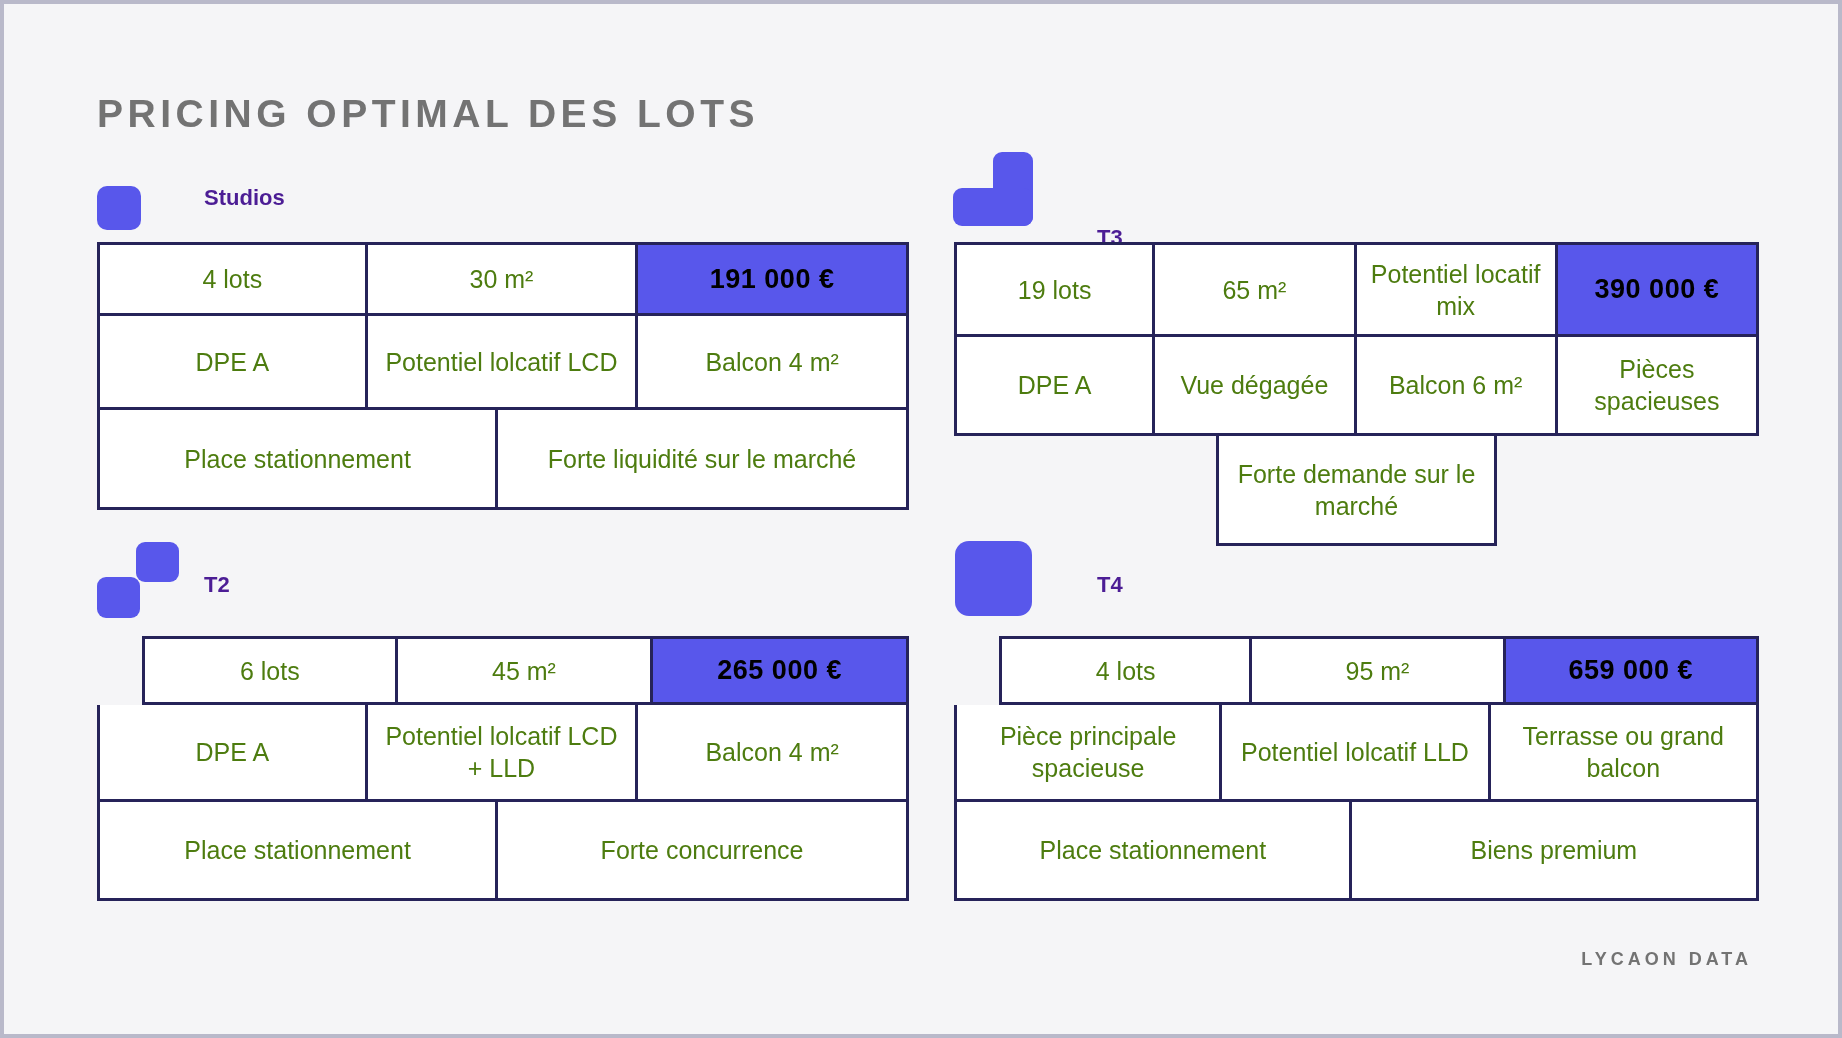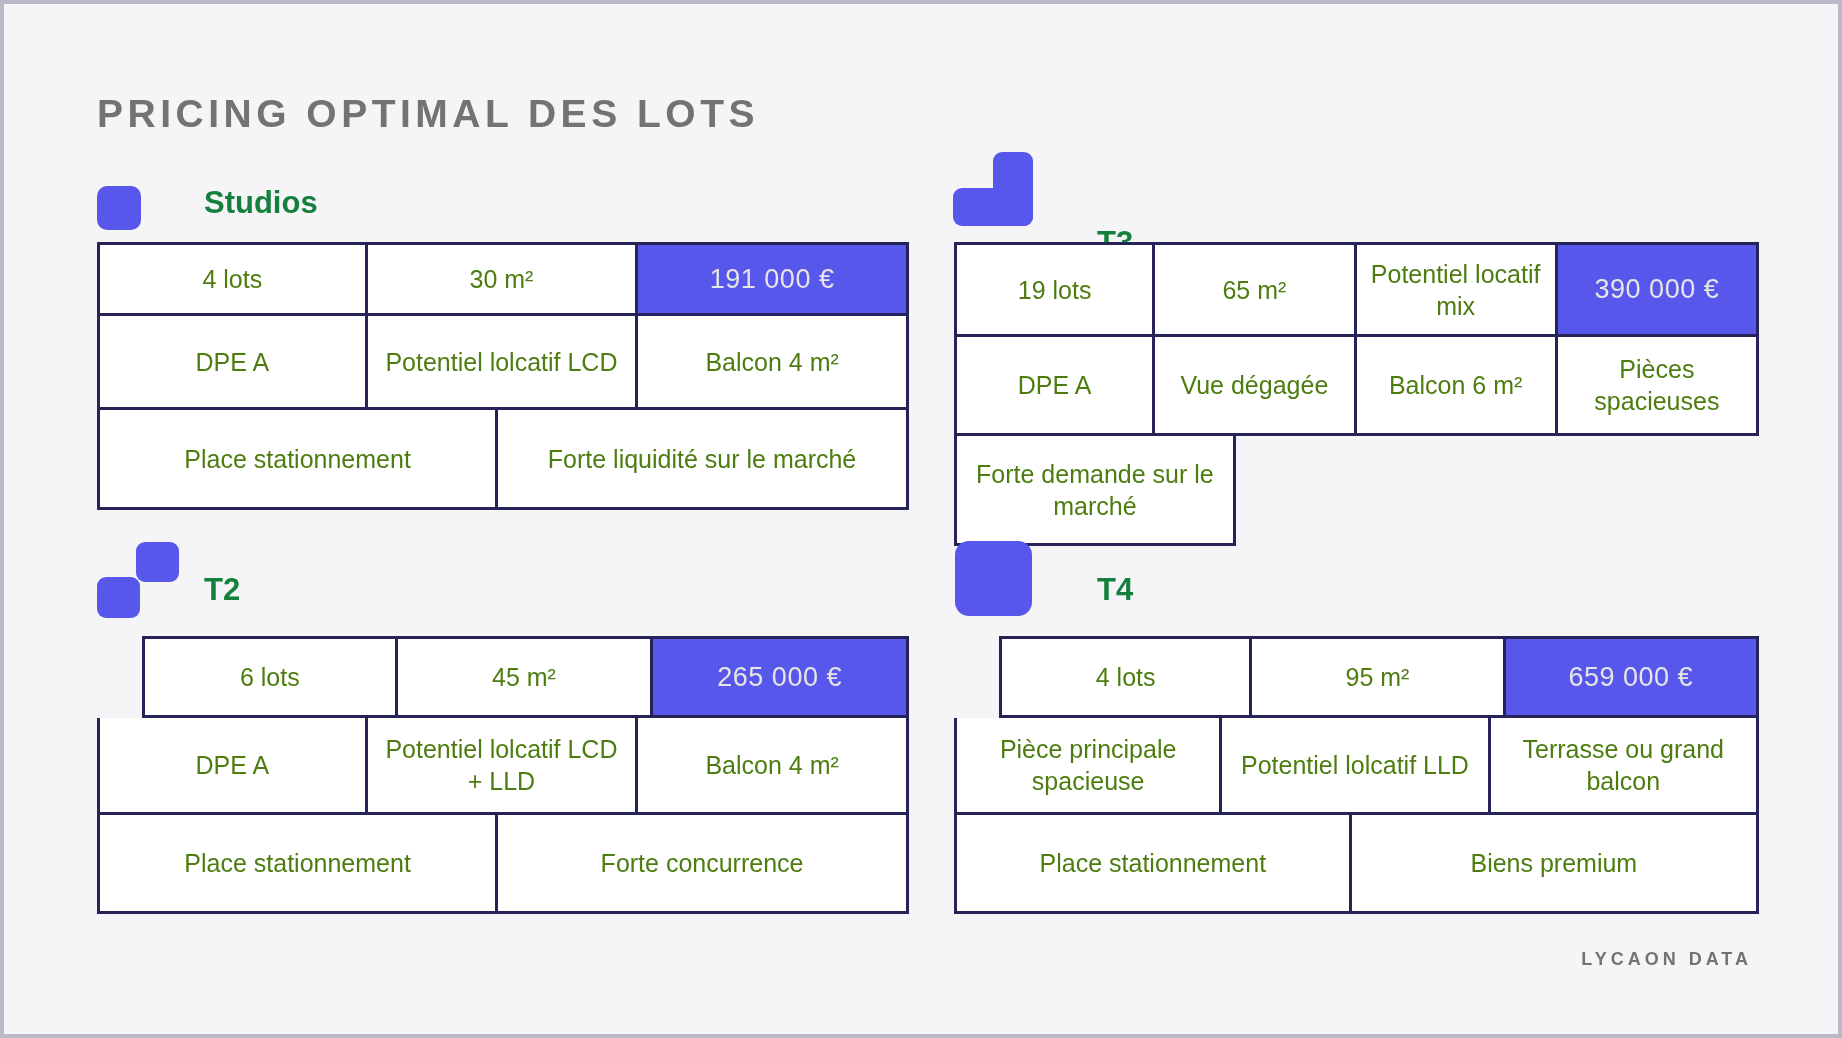--- a/index.html
+++ b/index.html
@@ -12,54 +12,54 @@
     font-family:"Liberation Sans", sans-serif;
     overflow:hidden;
   }
   .page-title{
     position:absolute;left:93px;top:90px;
     font-size:39px;font-weight:bold;letter-spacing:4.5px;
     color:#737373;line-height:1;
   }
   .section-label{
     position:absolute;
-    font-size:31px;font-weight:bold;color:#15803d;line-height:1;
+    font-size:22px;font-weight:bold;color:#4c1d95;line-height:1;
   }
   .icon-block{position:absolute;background:#5857eb;}
   .icon-part{position:absolute;background:#5857eb;}
   
   .table{position:absolute;}
   .row{display:flex;}
   .cell{
     box-sizing:border-box;
     border:3px solid #262359;
     background:#ffffff;
     color:#4d7c0f;
     display:flex;align-items:center;justify-content:center;
     text-align:center;
     font-size:25px;line-height:1.28;
     padding:2px 14px;
   }
   .cell + .cell{border-left:none;}
   .row.nt .cell{border-top:none;}
-  .row.offset{justify-content:flex-start;margin-top:-3px;}
+  .row.offset{justify-content:center;margin-top:-3px;}
   .row.offset .cell{border-top:3px solid #262359;}
   .price{
-    background:#5857eb;color:#e5e5e5;
-    font-weight:normal;font-size:27px;letter-spacing:.5px;
+    background:#5857eb;color:#000000;
+    font-weight:bold;font-size:27px;letter-spacing:.5px;
   }
   
   .c333{width:33.33%;} .c334{width:33.34%;}
   .c25{width:25%;}
   .c494{width:49.4%;} .c506{width:50.6%;}
   .c35{width:35%;}
   
   .h74{height:74px;} .h94{height:94px;} .h100{height:100px;}
   .h95{height:95px;} .h99{height:99px;} .h113{height:113px;}
-  .h69{height:82px;padding-left:45px;} .h97{height:97px;}
+  .h69{height:69px;padding-left:45px;} .h97{height:97px;}
   .brand{
     position:absolute;right:86px;top:946px;
     font-size:18px;font-weight:bold;letter-spacing:4px;
     color:#737373;line-height:1;
   }
 </style>
 </head>
 <body>
 
 <div class="frame">

